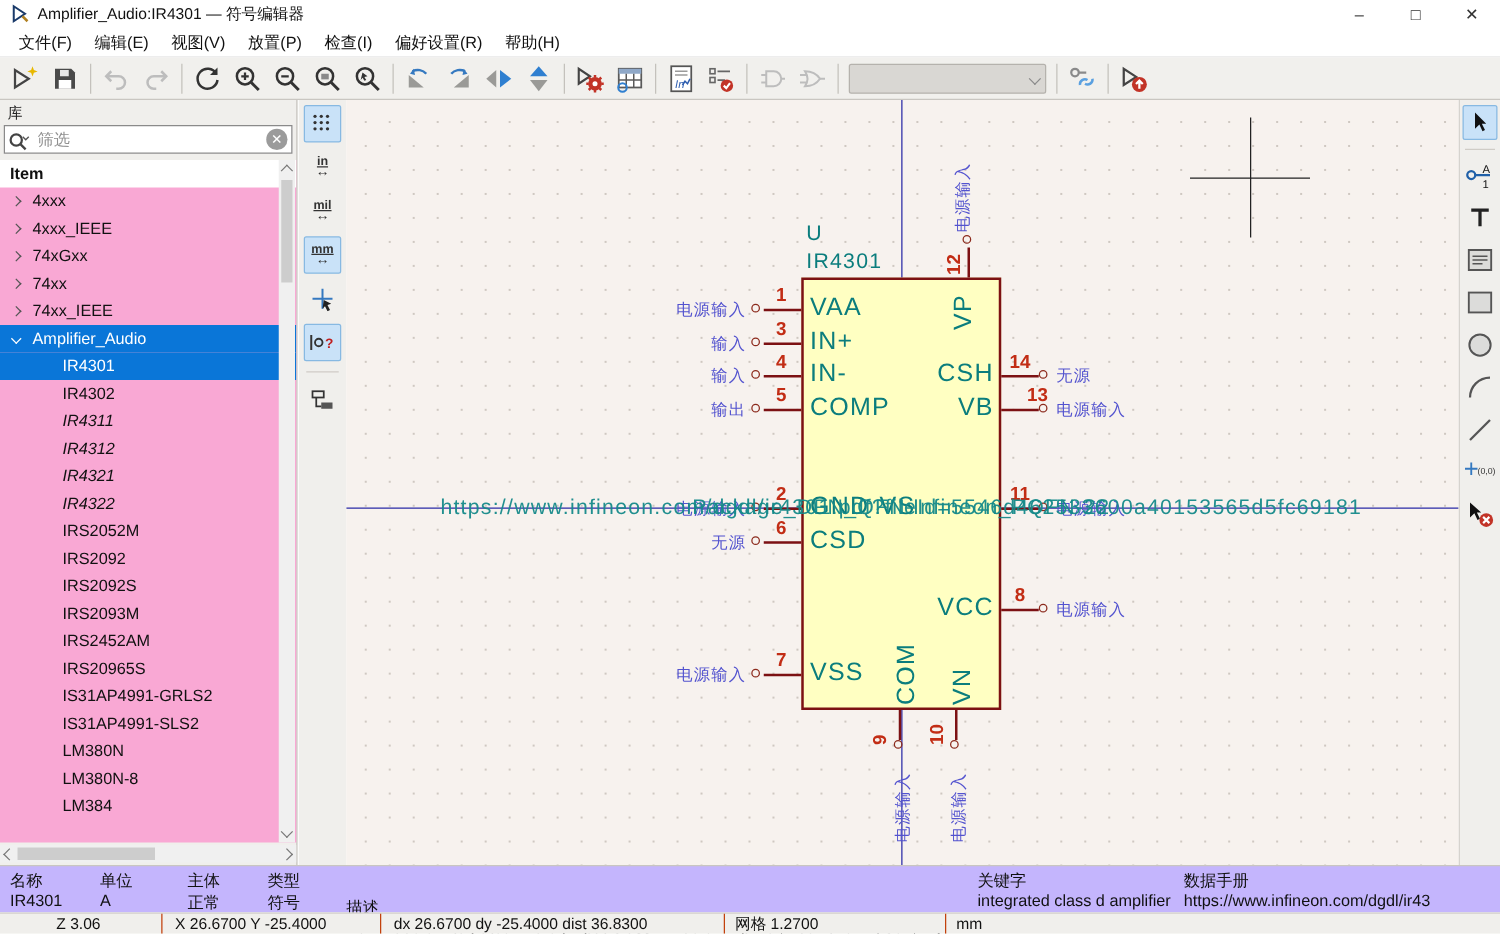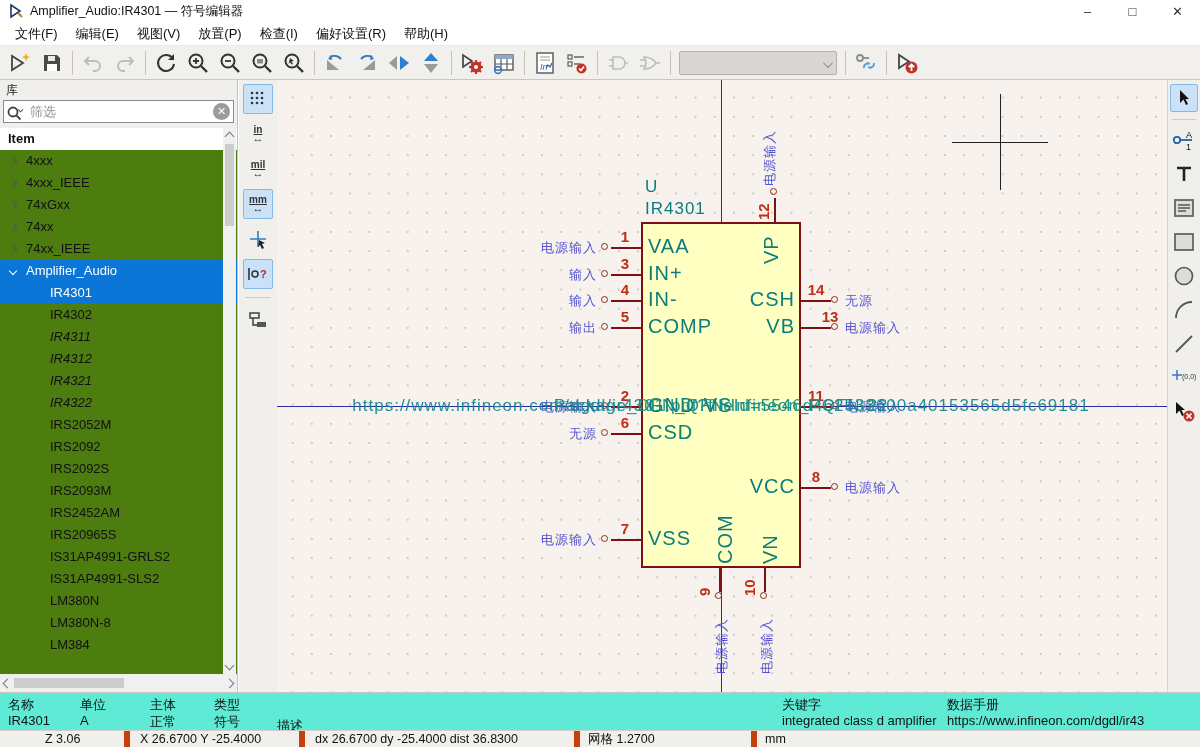--- a/index.html
+++ b/index.html
@@ -26,21 +26,21 @@
   .tb-select .caret { position:absolute; right:6px; top:9px; width:7px; height:7px; border-right:1.5px solid #8a8a8a; border-bottom:1.5px solid #8a8a8a; transform:rotate(45deg) translateY(-2px); }
 
   
   .lib-panel { position:absolute; left:0; top:80px; width:238px; height:612px; background:#f0efec; border-right:1px solid #c6c3be; }
   .lib-title { height:18px; padding:2px 6px; font-size:12px; color:#222; }
   .searchbox { position:absolute; left:3px; top:20px; width:231px; height:23px; background:#fff; border:1px solid #8a8a8a; display:flex; align-items:center; }
   .searchbox input { border:none; outline:none; flex:1; font-size:13px; font-family:inherit; color:#333; min-width:0; }
   .searchbox input::placeholder { color:#909090; }
   .search-icn { width:26px; height:18px; position:relative; flex:none; }
   .clear-btn { width:17px; height:17px; border-radius:50%; background:#9b9b9b; color:#fff; font-size:11px; display:flex; align-items:center; justify-content:center; margin-right:3px; flex:none; }
-  .tree-area { position:absolute; left:0; top:48px; width:237px; height:546px; background:#4d7c0f; overflow:hidden; }
+  .tree-area { position:absolute; left:0; top:48px; width:237px; height:546px; background:#f9a8d4; overflow:hidden; }
   .tree-header { height:22px; line-height:22px; padding-left:8px; font-weight:bold; font-size:13px; color:#111; background:#fff; }
   .tree-row { height:22px; line-height:22px; display:flex; align-items:center; font-size:13px; color:#111; white-space:nowrap; }
   .tree-row.sel { background:#0a76d8; color:#fff; }
   .tree-row .chev { width:6px; height:6px; border-right:1.4px solid #555; border-bottom:1.4px solid #555; margin-left:10px; margin-right:10px; flex:none; }
   .tree-row.sel .chev { border-color:#fff; }
   .chev.collapsed { transform:rotate(-45deg); }
   .chev.expanded { transform:rotate(45deg); }
   .tree-row .lbl.lv1 { padding-left:50px; }
   .tree-row .lbl.it { font-style:italic; }
   .vscroll { position:absolute; right:1px; top:48px; width:13px; height:546px; background:#f0f0f0; }
@@ -75,28 +75,28 @@
   .crosshair-h { position:absolute; height:1px; width:96px; background:#222; }
   .crosshair-v { position:absolute; width:1px; height:96px; background:#222; }
 
   
   .right-tools { position:absolute; left:1167px; top:80px; width:33px; height:612px; background:#f0efec; border-left:1px solid #d6d3ce; display:flex; flex-direction:column; align-items:center; padding-top:4px; }
   .rtbtn { width:28px; height:28px; margin-bottom:6px; display:flex; align-items:center; justify-content:center; border:1px solid transparent; border-radius:2px; }
   .rtbtn.active { background:#c9e2f8; border-color:#87b9e2; }
   .rt-sep { width:24px; height:1px; background:#cfccc6; margin:1px 0 6px; }
 
   
-  .infobar { position:absolute; left:0; top:692px; width:1200px; height:38px; background:#5eead4; border-top:1px solid #c9c6c1; display:flex; }
+  .infobar { position:absolute; left:0; top:692px; width:1200px; height:38px; background:#c4b5fd; border-top:1px solid #c9c6c1; display:flex; }
   .info-col { padding:3px 0 0 0; }
   .info-col .lab { font-size:13px; color:#111; height:17px; }
   .info-col .val { font-size:13px; color:#111; white-space:nowrap; overflow:hidden; }
 
   
   .statusbar { position:absolute; left:0; top:730px; width:1200px; height:17px; background:#f0efec; border-top:1px solid #d2cfca; display:flex; font-size:12.5px; color:#111; }
-  .st-cell { border-right:6px solid #c2410c; height:100%; display:flex; align-items:center; white-space:nowrap; overflow:hidden; }
+  .st-cell { border-right:1px solid #c2410c; height:100%; display:flex; align-items:center; white-space:nowrap; overflow:hidden; }
 
   svg { display:block; }
 </style>
 </head>
 <body>
 
 <div class="window">
 
   <div class="titlebar">
     <svg class="app-icon" viewBox="0 0 16 16">

